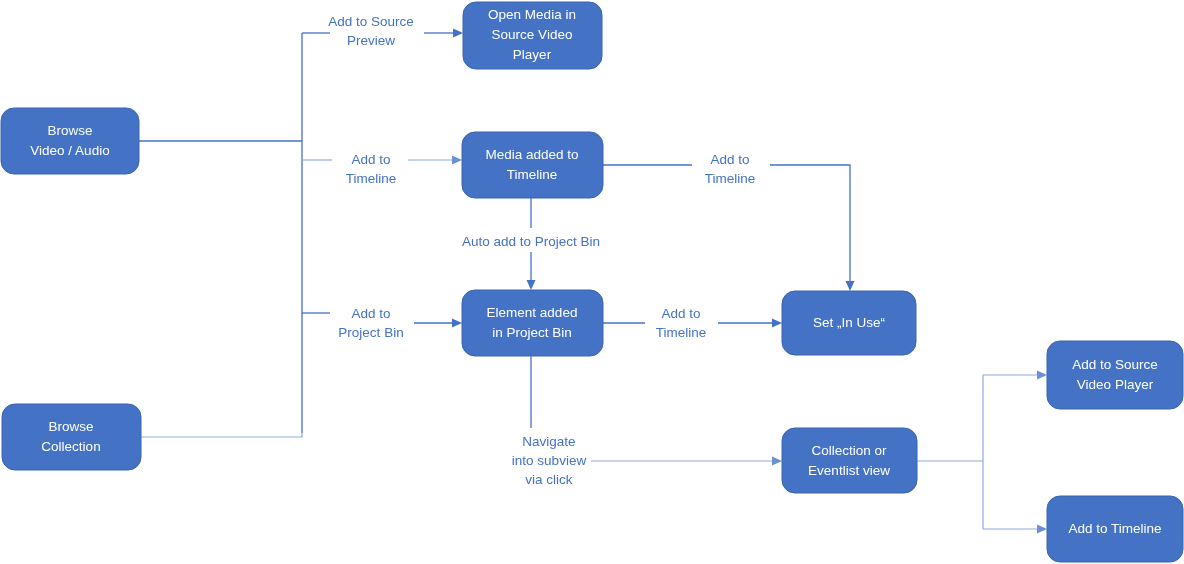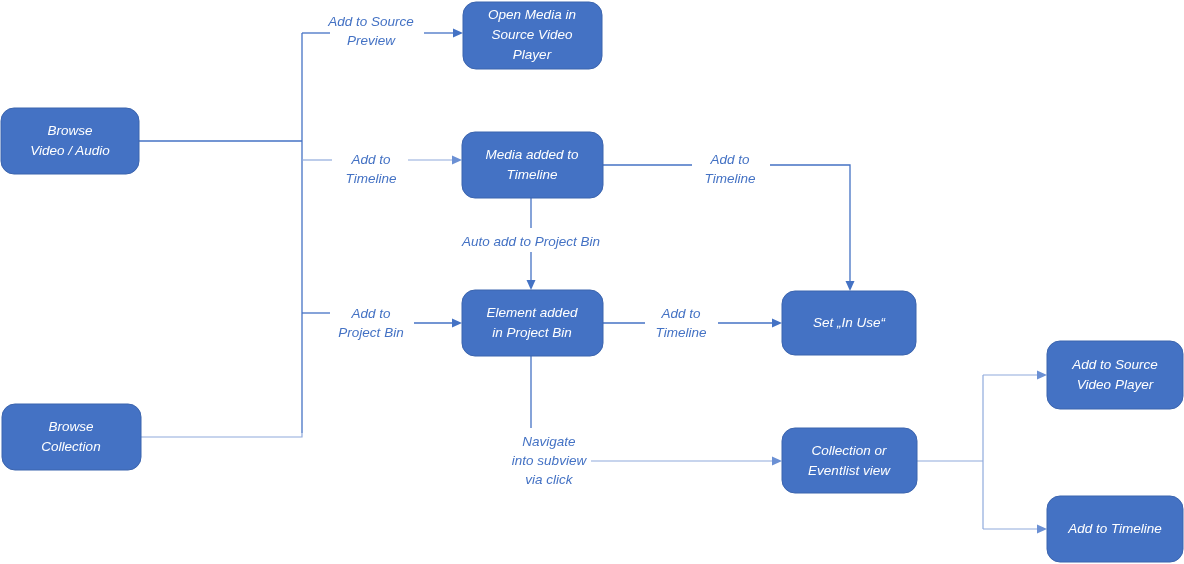--- a/index.html
+++ b/index.html
@@ -12,21 +12,20 @@
     font-family: "Liberation Sans", sans-serif;
     width: 1184px;
     height: 564px;
     overflow: hidden;
   }
   #diagram-root {
     position: relative;
     width: 1159px;
     height: 564px;
     background: #ffffff;
-    font-style: italic;
   }
   svg.flow-canvas {
     position: absolute;
     top: 0;
     left: 0;
     width: 1184px;
     height: 564px;
     display: block;
   }
   .node-rect {

